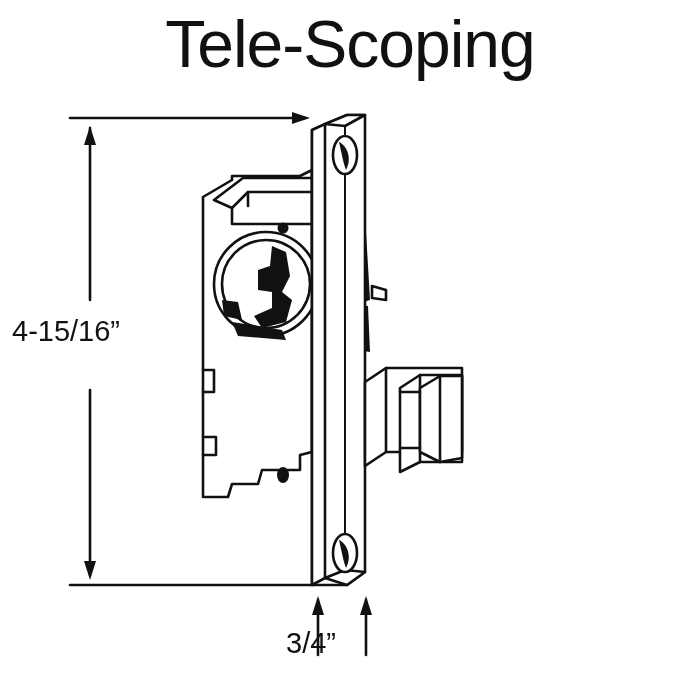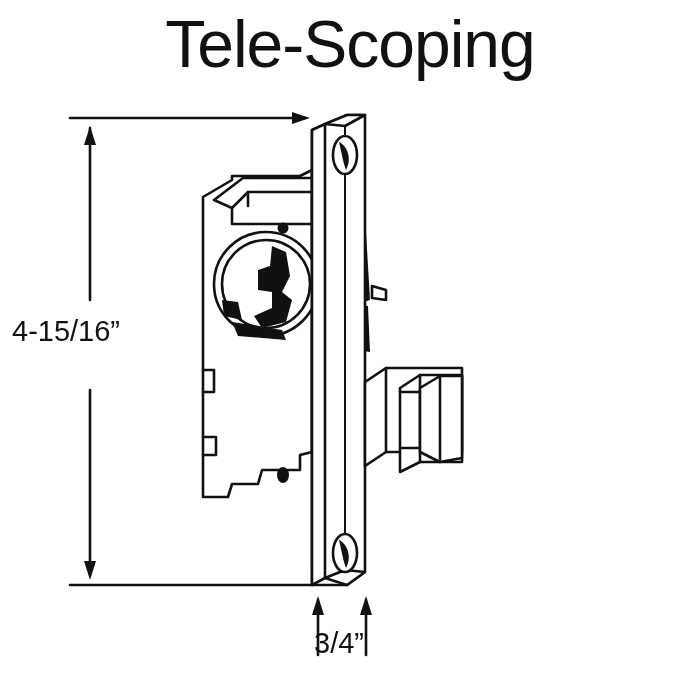--- a/index.html
+++ b/index.html
@@ -44,21 +44,21 @@
     color: #111111;
     font-size: 29px;
     line-height: 42px;
     white-space: nowrap;
   }
   #dim-height-label {
     left: 12px;
     top: 310px;
   }
   #dim-width-label {
-    left: 314px;
+    left: 286px;
     top: 622px;
   }
 </style>
 </head>
 <body>
 
 <div id="page">
 
   <div id="title">Tele-Scoping</div>
 

